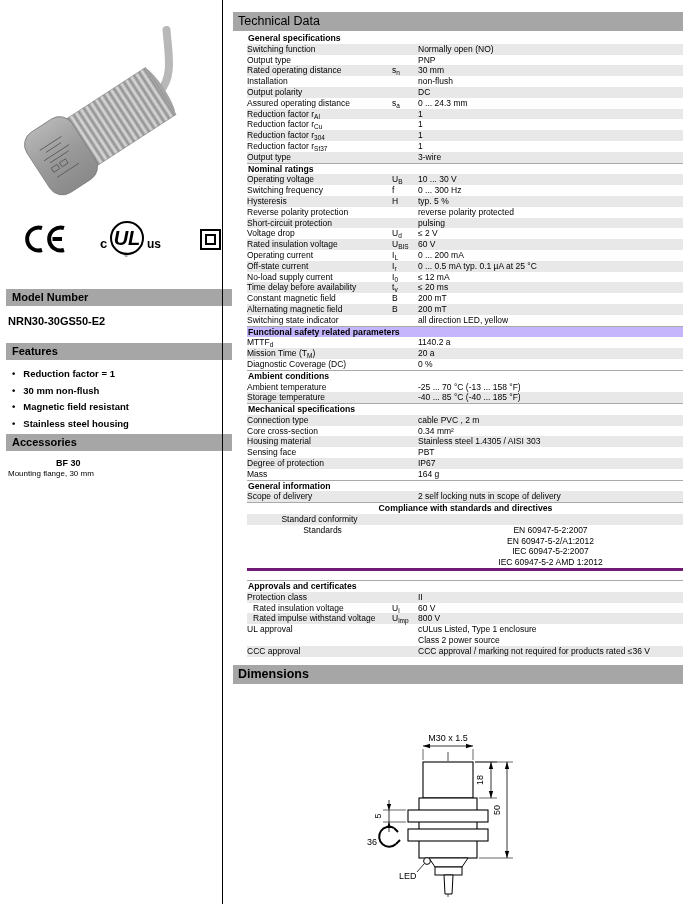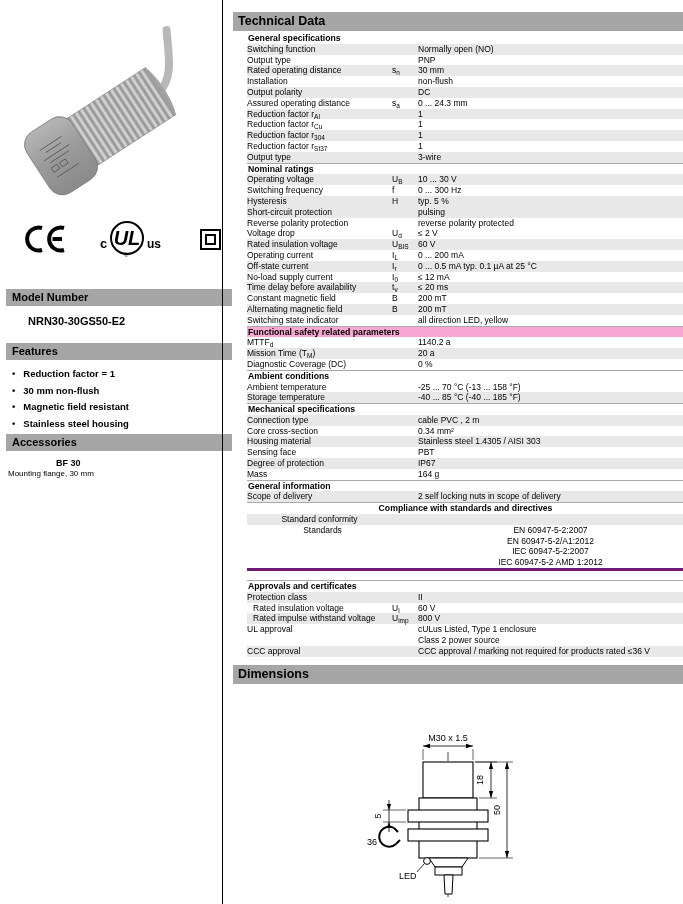--- a/index.html
+++ b/index.html
@@ -17,37 +17,37 @@
   .ul-circle{position:absolute;left:10px;top:2px;width:30px;height:30px;border:2.5px solid #000;border-radius:50%;
              display:flex;align-items:center;justify-content:center;font-weight:bold;font-style:italic;font-size:20px;}
   .ul-r{position:absolute;left:24px;top:33px;font-size:6px;}
   .ul-us{position:absolute;left:47px;bottom:8px;font-size:12px;font-weight:bold;text-align:right;}
   .sq-mark{margin-left:38px;width:17px;height:17px;border:2px solid #000;display:flex;align-items:center;justify-content:center;}
   .sq-inner{width:7px;height:7px;border:2px solid #000;}
 
   .side-bar{margin:0 0 0 6px;width:226px;background:#a6a6a6;font-size:11px;font-weight:bold;
             padding:2px 0 3px 6px;box-sizing:border-box;}
   .bar-model{margin-top:30px;}
-  .model-no{margin:9px 0 0 28px;font-size:11px;font-weight:bold;}
+  .model-no{margin:9px 0 0 8px;font-size:11px;font-weight:bold;}
   .bar-features{margin-top:16px;}
   .features-list{margin:8px 0 0 12px;padding:0;list-style:none;}
   .features-list li{font-size:9.5px;font-weight:bold;margin-bottom:5.5px;}
   .features-list li::before{content:"•";margin-right:8px;}
   .bar-acc{margin-top:1px;}
   .acc-name{margin:7px 0 0 8px;font-size:9px;font-weight:bold;padding-left:48px;}
   .acc-desc{margin:1px 0 0 8px;font-size:8px;}
 
   
-  .title-bar{margin:12px 0 0 10px;background:#a6a6a6;font-size:12.5px;font-weight:bold;
+  .title-bar{margin:12px 0 0 10px;background:#a6a6a6;font-size:12.5px;font-weight:normal;
              padding:2px 0 3px 5px;}
   .tech-body{margin-left:24px;margin-top:2px;}
   .sec{}
   .sec-h{font-size:8.7px;font-weight:bold;min-height:10.8px;line-height:10.8px;padding-left:1px;border-top:1px solid #aaa;}
   .sec:first-child .sec-h{border-top:none;}
-  .sec-h.alt{background:#f9a8d4;}
+  .sec-h.alt{background:#c4b5fd;}
   .trow{display:grid;grid-template-columns:145px 26px 1fr;padding-left:0;min-height:10.8px;line-height:10.8px;font-size:8.5px;}
   .trow.alt{background:#e8e8e8;}
   .trow .tlabel.ind{padding-left:6px;}
   .trow .tval div{line-height:10.8px;}
   sub{font-size:6.5px;line-height:0;vertical-align:-1.5px;}
   .sec.gap-before{margin-top:9px;}
   .sec.rule-after{border-bottom:3px solid #701a75;text-align:center;}
   .dim-bar{margin:8px 0 0 10px;background:#a6a6a6;font-size:12.5px;font-weight:bold;padding:2px 0 3px 5px;}
   .dim-draw{margin:32px 0 0 98px;}
 </style>
@@ -194,29 +194,29 @@
           <div class="trow">
             <span class="tlabel">Switching frequency</span>
             <span class="tsym">f</span>
             <span class="tval">0 ... 300 Hz</span>
           </div>
           <div class="trow alt">
             <span class="tlabel">Hysteresis</span>
             <span class="tsym">H</span>
             <span class="tval">typ. 5  %</span>
           </div>
+          <div class="trow">
+            <span class="tlabel">Reverse polarity protection</span>
+            <span class="tsym"></span>
+            <span class="tval">reverse polarity protected</span>
+          </div>
           <div class="trow alt">
             <span class="tlabel">Short-circuit protection</span>
             <span class="tsym"></span>
             <span class="tval">pulsing</span>
-          </div>
-          <div class="trow">
-            <span class="tlabel">Reverse polarity protection</span>
-            <span class="tsym"></span>
-            <span class="tval">reverse polarity protected</span>
           </div>
           <div class="trow">
             <span class="tlabel">Voltage drop</span>
             <span class="tsym">U<sub>d</sub></span>
             <span class="tval">≤ 2 V</span>
           </div>
           <div class="trow alt">
             <span class="tlabel">Rated insulation voltage</span>
             <span class="tsym">U<sub>BIS</sub></span>
             <span class="tval">60 V</span>

